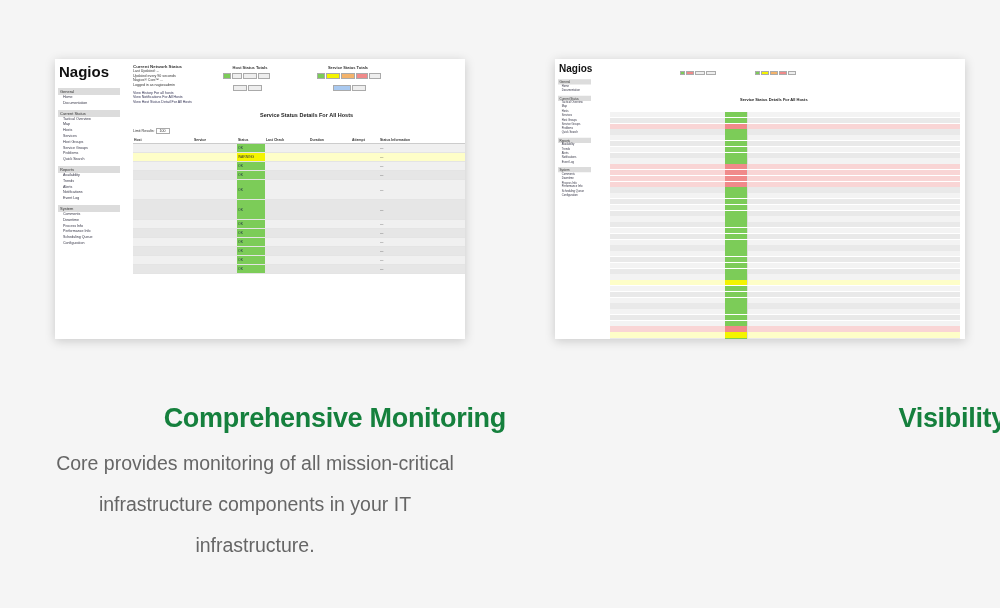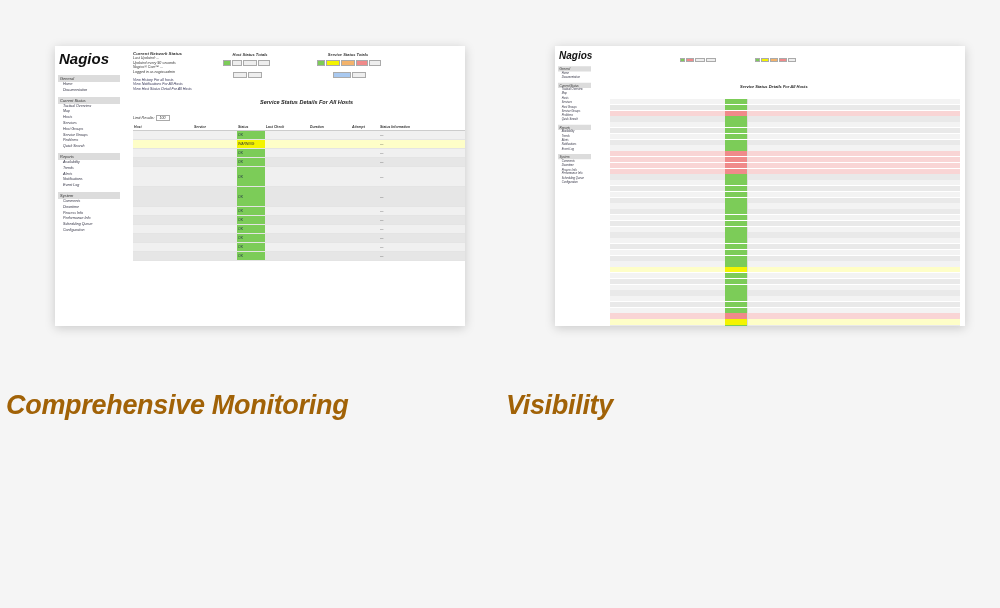--- a/index.html
+++ b/index.html
@@ -1,34 +1,34 @@
 <!DOCTYPE html>
 <html><head>
 <meta charset="utf-8">
 <style>
   * { box-sizing: border-box; margin: 0; padding: 0; }
   html, body { width: 1000px; height: 608px; background: #f5f5f5; overflow: hidden; }
   body { font-family: "Liberation Sans", sans-serif; position: relative; }
 
-  .card { position: absolute; top: 0; width: 500px; height: 470px; font-style: italic; }
+  .card { position: absolute; top: 13px; width: 500px; height: 470px; }
   .card.left { left: 0; }
   .card.right { left: 500px; }
 
   .shot {
     position: absolute; top: 46px; width: 410px; height: 280px;
     background: #fff; overflow: hidden;
     box-shadow: 0 2px 10px rgba(0,0,0,0.18);
     filter: blur(0.5px);
   }
   .card.left .shot { left: 55px; }
   .card.right .shot { left: 55px; }
 
   .feature-title {
-    position: absolute; top: 390px; left: 0; width: 500px; text-align: left;
-    font-size: 27px; font-weight: bold; color: #a16207; letter-spacing: -0.3px;
+    position: absolute; top: 390px; left: 0; width: 500px; text-align: right;
+    font-size: 27px; font-weight: bold; color: #15803d; letter-spacing: -0.3px;
   }
   .card.left .feature-title { left: 6px; }
   .card.right .feature-title { left: 6px; }
   .feature-desc {
     position: absolute; top: 430px; left: 40px; width: 430px; text-align: center;
     font-size: 19.5px; color: #666; line-height: 41px;
   }
   .card.right .feature-desc { left: 40px; }
 
   
@@ -254,20 +254,21 @@
             <td class="st-ok" style="height: 9px;">OK</td>
             <td style="height: 9px;"></td>
             <td style="height: 9px;"></td>
             <td style="height: 9px;"></td>
             <td style="height: 9px;">—</td>
           </tr>
         </tbody>
     </table>
   </div>
   <div class="feature-title">Comprehensive Monitoring</div>
+  <div class="feature-desc">Core provides monitoring of all mission-critical infrastructure components in your IT infrastructure.</div>
 </div>
 
 <div class="card right">
   <div class="shot">
     <div class="nag-logo small">Nagios</div>
     <div class="nag-side" id="side1" style="width:44px;top:18px;transform:scale(0.75);transform-origin:0 0;">
         <div class="sec">General</div>
         <div class="itm">Home</div>
         <div class="itm">Documentation</div>
         <div class="sec">Current Status</div>

